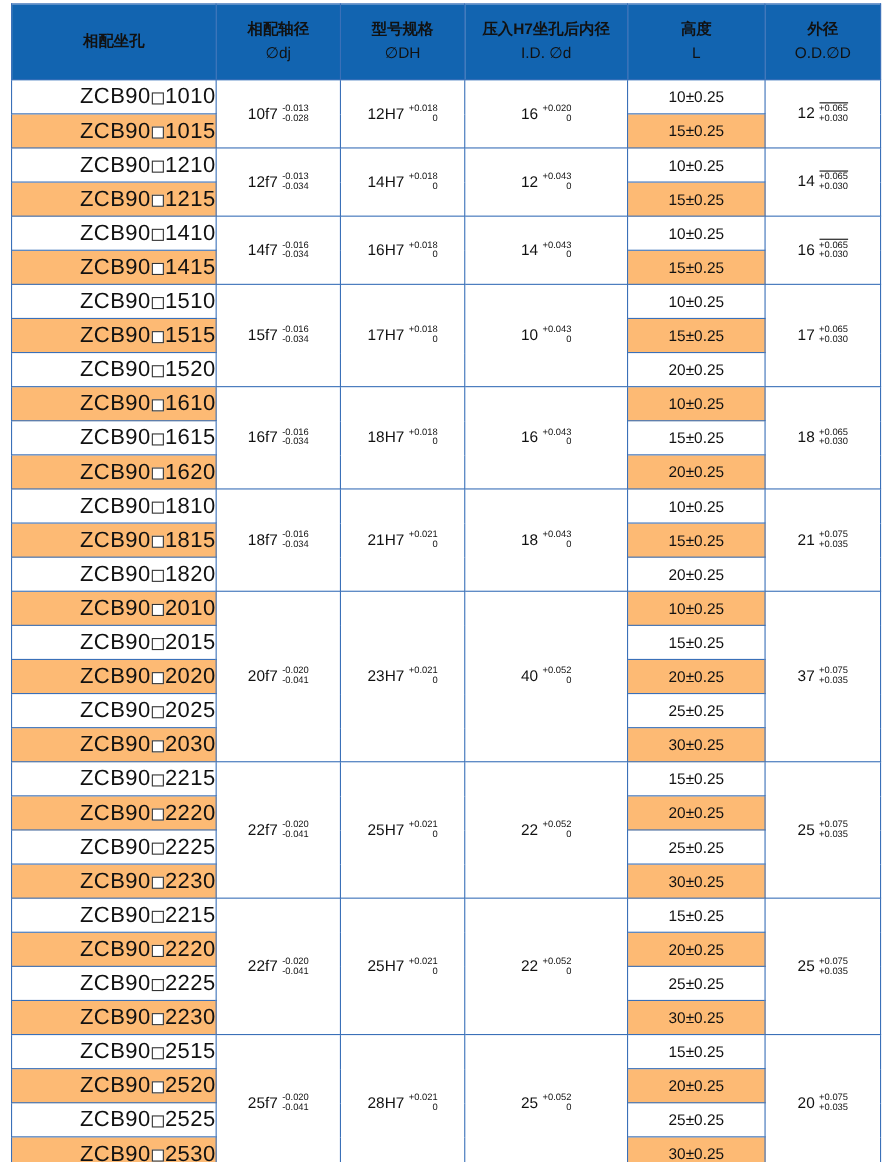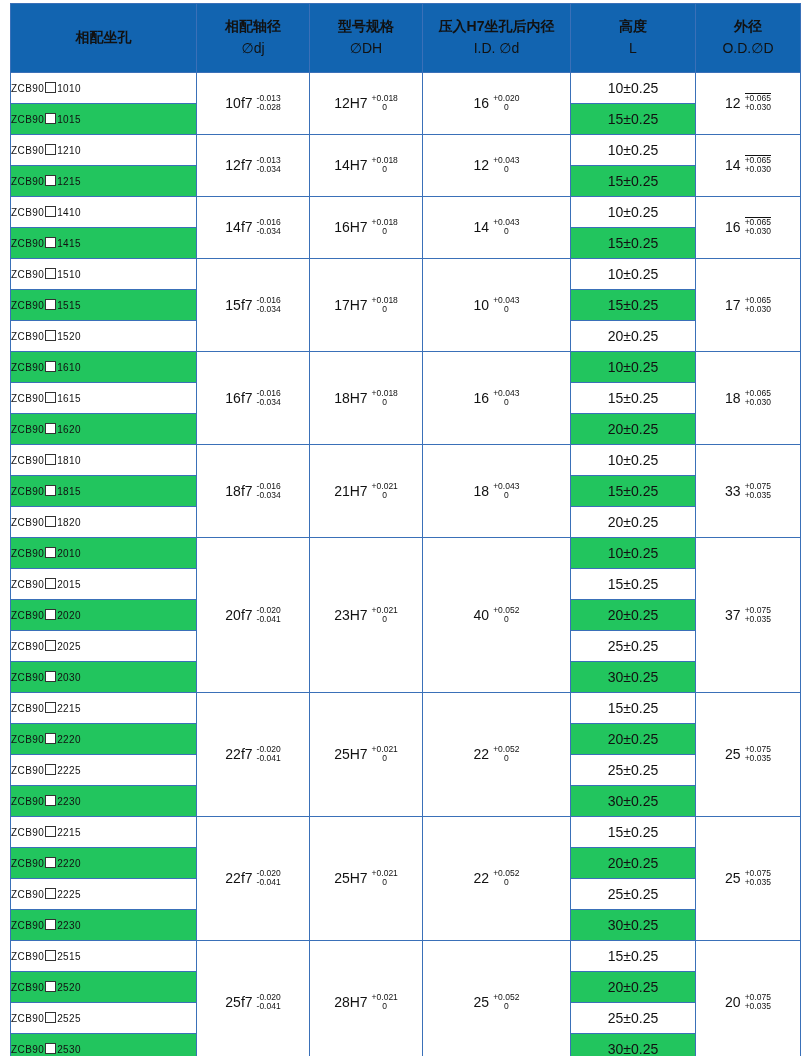--- a/index.html
+++ b/index.html
@@ -47,26 +47,26 @@
     border: 1px solid #1264b0;
     font-size: 15px;
   }
   thead th .h-line1 { display: block; }
   thead th .h-line2 { display: block; font-size: 14px; font-weight: normal; }
 
   tbody td {
     height: 30px;
   }
   tbody tr td.model {
-    text-align: left;
-    font-size: 10px;
+    text-align: right;
+    font-size: 20px;
     letter-spacing: 0.4px;
   }
   tr.alt td {
-    background: #22c55e;
+    background: #fdba74;
   }
   tr.plain td {
     background: #ffffff;
   }
   td.span {
     background: #ffffff !important;
   }
 
   
   .val {
@@ -74,21 +74,21 @@
     white-space: nowrap;
     font-size: 15px;
   }
   .val .base {
     font-size: 14px;
   }
   .tol {
     display: inline-block;
     vertical-align: middle;
     margin-left: 4px;
-    text-align: center;
+    text-align: right;
     line-height: 1.05;
     font-size: 8.5px;
     position: relative;
     top: -1px;
   }
   .tol span { display: block; white-space: nowrap; }
   .tol .up { }
   .tol .lo { }
   .tol.bar .up { border-top: 1px solid #111; }
 
@@ -214,21 +214,21 @@
         <tr class="alt">
           <td class="model">ZCB90<span class="sq"></span>1620</td>
           <td class="height-cell">20±0.25</td>
         </tr>
         <tr class="plain">
           <td class="model">ZCB90<span class="sq"></span>1810</td>
           <td class="span" rowspan="3"><span class="val"><span class="base">18f7</span><span class="tol"><span class="up">-0.016</span><span class="lo">-0.034</span></span></span></td>
           <td class="span" rowspan="3"><span class="val"><span class="base">21H7</span><span class="tol"><span class="up">+0.021</span><span class="lo">0</span></span></span></td>
           <td class="span" rowspan="3"><span class="val"><span class="base">18</span><span class="tol"><span class="up">+0.043</span><span class="lo">0</span></span></span></td>
           <td class="height-cell">10±0.25</td>
-          <td class="span" rowspan="3"><span class="val"><span class="base">33</span><span class="tol"><span class="up">+0.075</span><span class="lo">+0.035</span></span></span></td>
+          <td class="span" rowspan="3"><span class="val"><span class="base">21</span><span class="tol"><span class="up">+0.075</span><span class="lo">+0.035</span></span></span></td>
         </tr>
         <tr class="alt">
           <td class="model">ZCB90<span class="sq"></span>1815</td>
           <td class="height-cell">15±0.25</td>
         </tr>
         <tr class="plain">
           <td class="model">ZCB90<span class="sq"></span>1820</td>
           <td class="height-cell">20±0.25</td>
         </tr>
         <tr class="alt">

